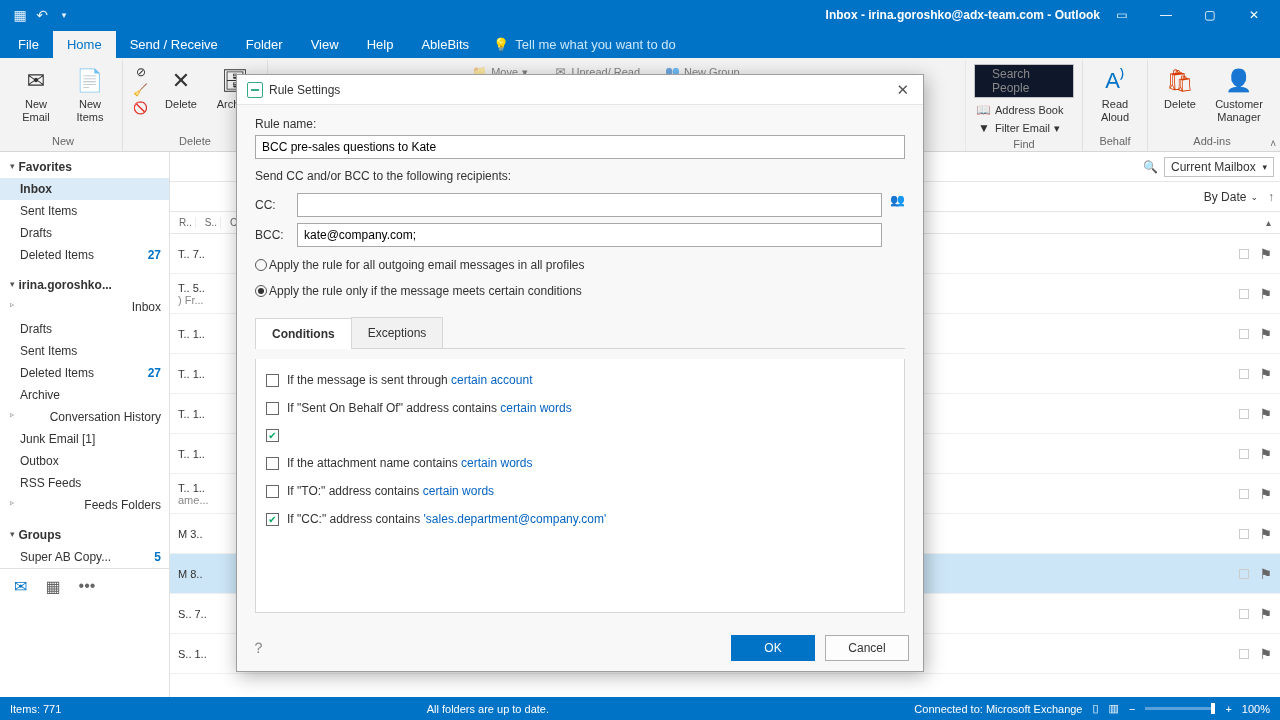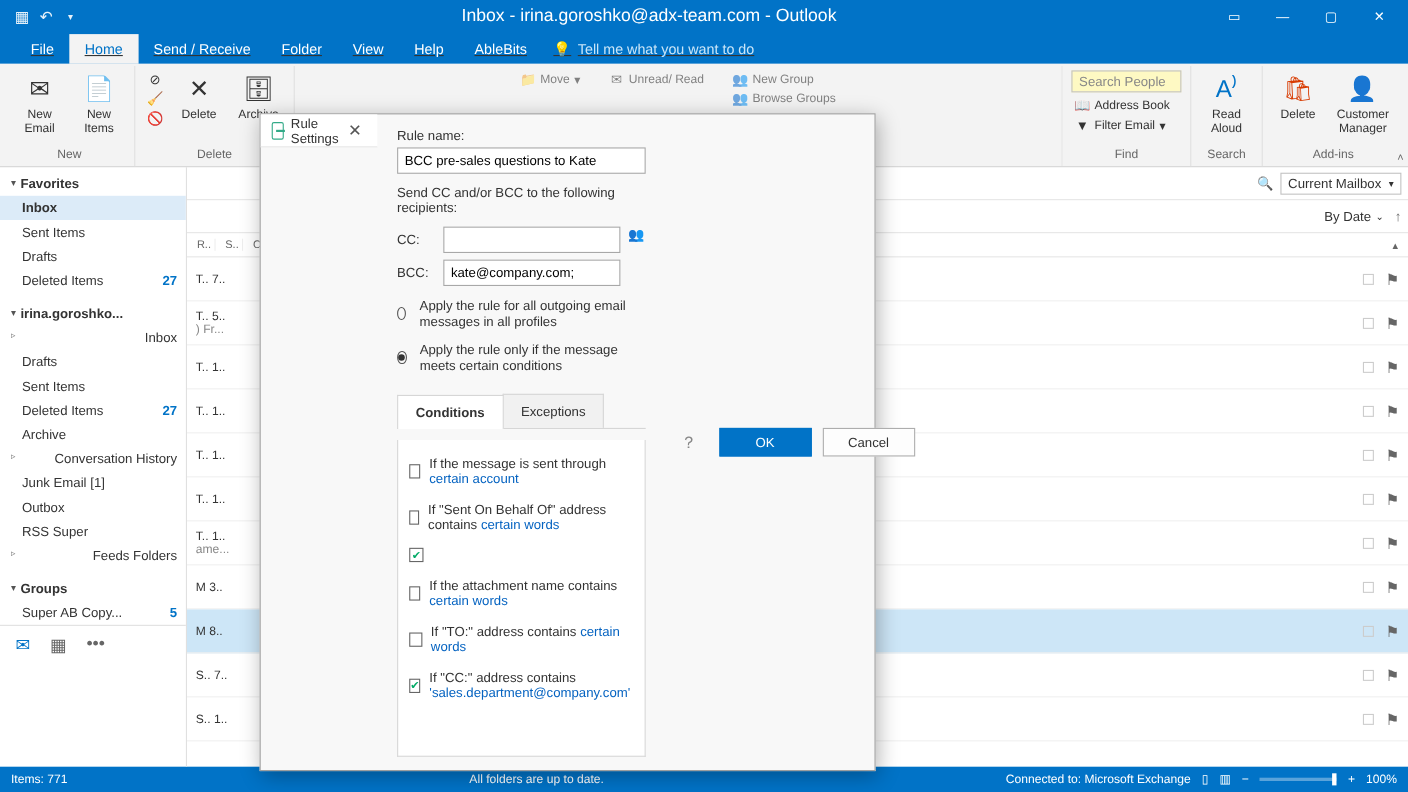--- a/index.html
+++ b/index.html
@@ -2,41 +2,41 @@
 <html><head>
 <meta charset="utf-8">
 <style>
 * { box-sizing: border-box; margin: 0; padding: 0; font-family: "Segoe UI", Tahoma, sans-serif; }
 body { width: 1280px; height: 720px; background: #fff; overflow: hidden; font-size: 12px; color: #333; position: relative; }
 
 
 .titlebar { height: 30px; background: #0173c7; color: #fff; display: flex; align-items: center; padding: 0 4px; }
 .titlebar .qat { display: flex; gap: 6px; align-items: center; padding: 0 8px; }
 .titlebar .qat span { width: 16px; height: 16px; display: inline-flex; align-items: center; justify-content: center; font-size: 14px; opacity: .9; }
-.titlebar .title { flex: 1; text-align: center; font-size: 16px; }
+.titlebar .title { flex: 1; text-align: right; font-size: 12px; font-weight: bold; }
 .titlebar .winbtns { display: flex; }
 .titlebar .winbtns div { width: 44px; height: 30px; display: flex; align-items: center; justify-content: center; font-size: 12px; }
 
 
-.ribbon-tabs { height: 28px; background: #0173c7; display: flex; align-items: center; padding: 0 14px; gap: 0; text-decoration: underline; }
+.ribbon-tabs { height: 28px; background: #0173c7; display: flex; align-items: center; padding: 0 4px; gap: 0; }
 .ribbon-tabs .tab { padding: 6px 14px; color: #fff; font-size: 13px; }
 .ribbon-tabs .tab.active { background: #f3f3f3; color: #0173c7; }
 .ribbon-tabs .tell { display: flex; align-items: center; gap: 6px; color: #cbe6f8; padding-left: 10px; font-size: 13px; }
 
 
 .ribbon { height: 94px; background: #f3f3f3; border-bottom: 1px solid #d6d6d6; display: flex; padding: 2px 4px 0; }
 .ribbon .group { border-right: 1px solid #e0e0e0; padding: 2px 8px 0; display: flex; flex-direction: column; align-items: center; }
 .ribbon .group .items { display: flex; gap: 6px; flex: 1; align-items: flex-start; padding-top: 2px; }
 .ribbon .group .label { font-size: 11px; color: #666; text-align: center; padding: 2px 0 4px; }
 .bigbtn { width: 48px; display: flex; flex-direction: column; align-items: center; gap: 2px; padding: 2px; font-size: 11px; text-align: center; line-height: 1.15; }
 .bigbtn .ico { width: 30px; height: 30px; display: flex; align-items: center; justify-content: center; font-size: 22px; }
 .smcol { display: flex; flex-direction: column; gap: 2px; font-size: 11px; }
 .smitem { display: flex; align-items: center; gap: 4px; padding: 1px 3px; white-space: nowrap; }
 .smitem .ico { width: 14px; height: 14px; display: inline-flex; align-items: center; justify-content: center; font-size: 12px; }
-.findbox { border: 1px solid #c2c2c2; background: #fef9c3; padding: 2px 6px; width: 100px; color: #888; font-size: 12px; margin-bottom: 2px; }
+.findbox { border: 1px solid #c2c2c2; background: #0f172a; padding: 2px 17px; width: 100px; color: #888; font-size: 12px; margin-bottom: 2px; }
 
 
 .main { display: flex; height: 545px; }
 .sidebar { width: 170px; border-right: 1px solid #e0e0e0; overflow: hidden; padding-top: 4px; }
 .sidebar .sec { padding: 4px 10px; font-weight: bold; font-size: 12px; display: flex; align-items: center; gap: 4px; color: #333; }
 .sidebar .sec::before { content: "▾"; font-size: 9px; color: #555; font-weight: normal; display:inline-block; transform:translateY(-1px);}
 .sidebar .item { padding: 4px 8px 4px 20px; font-size: 12px; display: flex; justify-content: space-between; }
 .sidebar .item.sel { background: #dcebf8; font-weight: 600; }
 .sidebar .item .cnt { color: #0173c7; font-weight: 600; }
 .sidebar .item.sub::before { content: "▹"; font-size: 8px; color: #777; margin-right: 3px; margin-left: -10px; }
@@ -63,32 +63,32 @@
 .msgrow .flag{ color:#666; font-size:14px;}
 .msgrow .cat{ width:10px; height:10px; border:1px solid #ccc;}
 
 
 .status { height: 23px; background: #0173c7; color: #fff; display: flex; align-items: center; padding: 0 10px; font-size: 11px; justify-content: space-between; }
 .status .right { display:flex; align-items:center; gap:10px;}
 .status .slider { width:70px; height:3px; background:#5aa3da; position:relative;}
 .status .slider::after{content:"";position:absolute;right:0;top:-4px;width:4px;height:11px;background:#fff;}
 
 
-.dialog { position: absolute; left: 236px; top: 74px; width: 560px; height: 598px; background: #f8f8f8; border: 1px solid #9e9e9e; box-shadow: 2px 4px 18px rgba(0,0,0,.3); display:flex; flex-direction:row;margin-top:29px;}
+.dialog { position: absolute; left: 236px; top: 74px; width: 688px; height: 598px; background: #f8f8f8; border: 1px solid #9e9e9e; box-shadow: 2px 4px 18px rgba(0,0,0,.3); display:flex; flex-direction:column;}
 .dialog .dtitle { height: 30px; background:#fff; display:flex; align-items:center; padding:0 10px; border-bottom:1px solid #e6e6e6; font-size:12px;}
 .dialog .dtitle .ico{ width:16px;height:16px; margin-right:6px; border:1px solid #3a8; border-radius:2px; position:relative;}
 .dialog .dtitle .ico::after{content:"";position:absolute;left:3px;top:6px;width:8px;height:2px;background:#3a8;}
 .dialog .dtitle .x{ margin-left:auto; font-size:15px; color:#555; padding:0 4px;}
 .dialog .body { padding: 12px 18px; flex:1; display:flex; flex-direction:column; gap:10px; font-size:12px;}
 .dialog label.fl{ display:block; margin-bottom:4px;}
 .dialog input[type=text]{ width:100%; border:1px solid #a8a8a8; padding:4px 6px; font-size:12px; background:#fff;}
 .recip { display:flex; align-items:center; gap:8px; }
 .recip .lab{ width:34px;}
 .recip input{ flex:1; }
-.radio { display:flex; align-items:center; gap:12px; padding:1px 0;}
+.radio { display:flex; align-items:center; gap:2px; padding:1px 0;}
 .radio .r { width:12px;height:12px; border:1px solid #555; border-radius:50%; display:inline-flex; align-items:center; justify-content:center;}
 .radio .r.on::after{content:"";width:6px;height:6px;background:#333;border-radius:50%;}
 .tabs { display:flex; border-bottom:1px solid #d6d6d6; margin-top:8px;}
 .tabs .t { padding:8px 16px; background:#f1f1f1; font-size:12px; border:1px solid #d6d6d6; border-bottom:none; margin-right:-1px;}
 .tabs .t.active{ background:#fff; font-weight:600; position:relative; top:1px;}
 .tabpanel { background:#fff; border:1px solid #d6d6d6; border-top:none; flex:1; padding:14px 10px; display:flex; flex-direction:column; gap:14px;}
 .cond { display:flex; align-items:center; gap:8px; font-size:12px;}
 .cond .cb{ width:13px;height:13px; border:1px solid #666; display:inline-flex; align-items:center; justify-content:center; font-size:10px; color:#0a6;}
 .cond a{ color:#0563c1; cursor:pointer;}
 .dialog .footer{ padding:10px 14px; display:flex; align-items:center; gap:10px;}
@@ -205,21 +205,21 @@
       </div>
     <div class="label">Find</div>
   </div>
   <div class="group">
     <div class="items">
         <div class="bigbtn">
           <div class="ico" style="color:#0173c7">A⁾</div>
           <span>Read Aloud</span>
         </div>
       </div>
-    <div class="label">Search</div>
+    <div class="label">Behalf</div>
   </div>
   <div class="group" style="border-right:none;">
     <div class="items">
       <div class="bigbtn">
           <div class="ico" style="color:#d83b01">🛍</div>
           <span>Delete</span>
         </div>
       <div class="bigbtn" style="width:58px">
           <div class="ico" style="color:#0173c7">👤</div>
           <span>Customer Manager</span>
@@ -270,21 +270,21 @@
         <div class="item sub">
           <span>Conversation History</span>
         </div>
         <div class="item">
           <span>Junk Email [1]</span>
         </div>
         <div class="item">
           <span>Outbox</span>
         </div>
         <div class="item">
-          <span>RSS Super</span>
+          <span>RSS Feeds</span>
         </div>
         <div class="item sub">
           <span>Feeds Folders</span>
         </div>
       </div>
     <div style="height:8px"></div>
     <div class="sec">Groups</div>
     <div id="grpitems">
         <div class="item">
           <span>Super AB Copy...</span>

